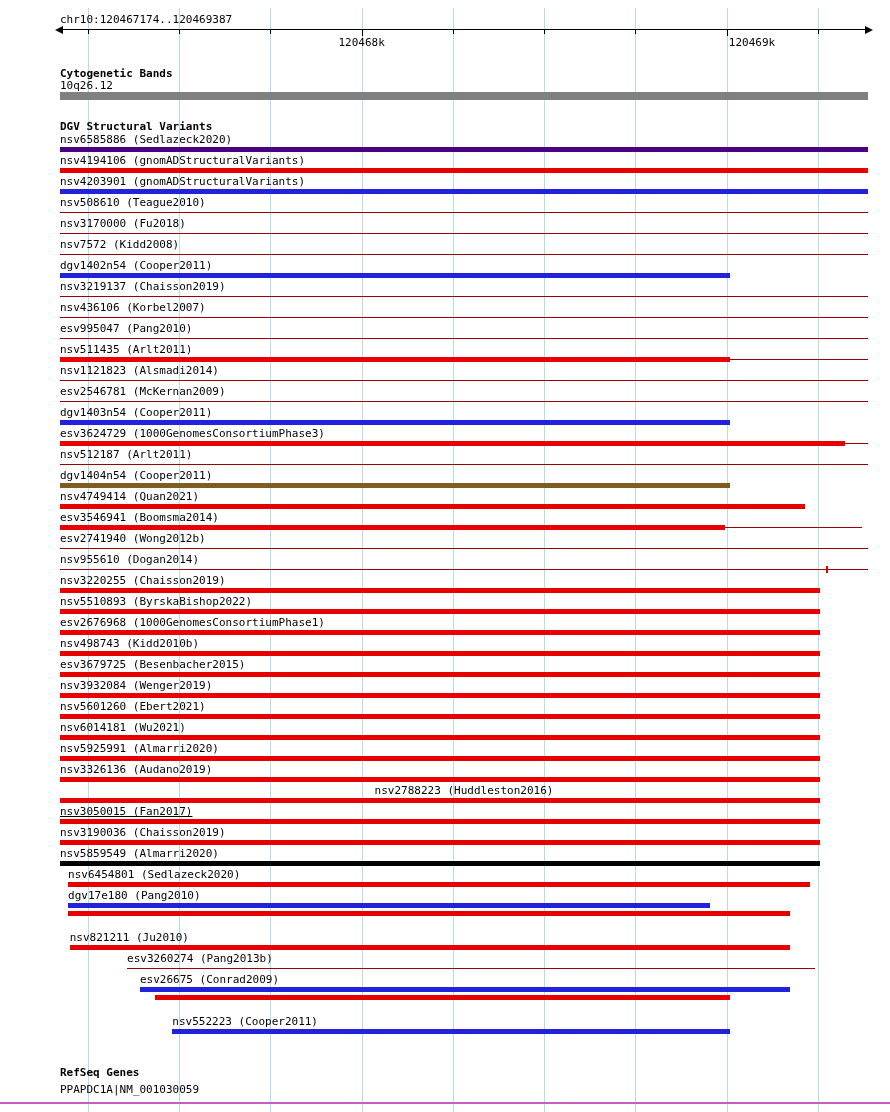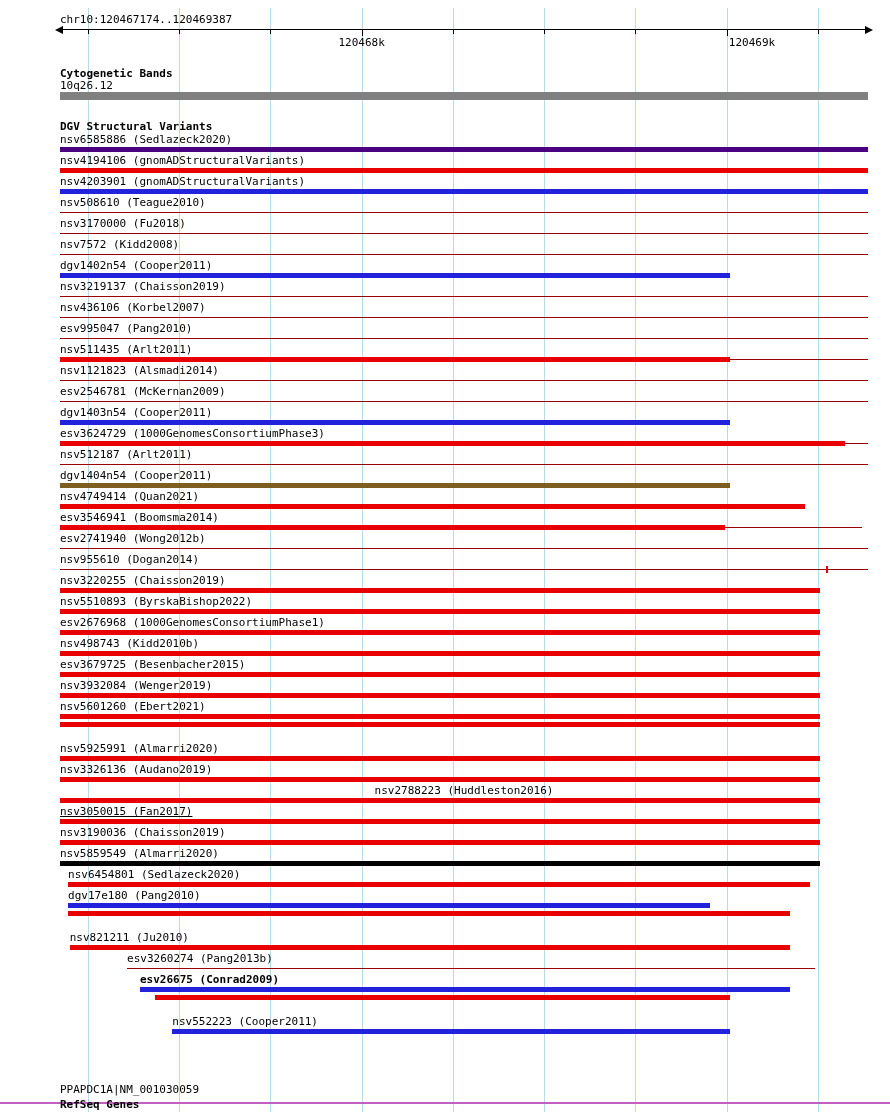--- a/index.html
+++ b/index.html
@@ -31,21 +31,21 @@
   #dgv-title { top:120px; }
   #variants { position:absolute; top:133px; left:60px; width:808px; z-index:1; }
   .variant-row { position:relative; height:21px; }
   .variant-label { height:13px; line-height:13px; white-space:nowrap; z-index:2; position:relative; }
   .bar-lane { position:relative; height:8px; }
   .bar { position:absolute; }
   .bar.thick { top:1px; height:5px; }
   .bar.thin  { top:3px; height:1px; }
   .ext-line { position:absolute; top:3px; height:1px; }
   .glyph-tick { position:absolute; top:0; width:2px; height:7px; }
-  #refseq-title { top:1098px; }
+  #refseq-title { top:1066px; }
   #gene-label { position:absolute; top:1083px; left:60px; z-index:2; white-space:nowrap; }
   #gene-line { position:absolute; top:1102px; height:2px; z-index:1; }
 </style>
 </head>
 <body>
 
 <div id="scene" data-interactable="false">
   <div id="gridlines" data-interactable="false">
       <div class="gridline" data-interactable="false" style="left: 87.7px; background: rgb(180, 220, 238);"></div>
       <div class="gridline" data-interactable="false" style="left: 179px; background: rgb(180, 220, 238);"></div>
@@ -251,20 +251,21 @@
           <div class="bar thick" data-interactable="true" style="left: 0%; width: 94.1%; background: rgb(232, 0, 0);"></div>
         </div>
       </div>
       <div class="variant-row" data-interactable="false">
         <div class="variant-label" data-interactable="false" style="margin-left: 0%;">nsv5601260 (Ebert2021)</div>
         <div class="bar-lane" data-interactable="false">
           <div class="bar thick" data-interactable="true" style="left: 0%; width: 94.1%; background: rgb(232, 0, 0);"></div>
         </div>
       </div>
       <div class="variant-row" data-interactable="false">
+        <div class="variant-label" data-interactable="false" style="margin-left: 0%;">nsv6014181 (Wu2021)</div>
         <div class="bar-lane" data-interactable="false">
           <div class="bar thick" data-interactable="true" style="left: 0%; width: 94.1%; background: rgb(232, 0, 0);"></div>
         </div>
       </div>
       <div class="variant-row" data-interactable="false">
         <div class="variant-label" data-interactable="false" style="margin-left: 0%;">nsv5925991 (Almarri2020)</div>
         <div class="bar-lane" data-interactable="false">
           <div class="bar thick" data-interactable="true" style="left: 0%; width: 94.1%; background: rgb(232, 0, 0);"></div>
         </div>
       </div>
@@ -321,21 +322,21 @@
           <div class="bar thick" data-interactable="true" style="left: 1.2%; width: 89.1%; background: rgb(232, 0, 0);"></div>
         </div>
       </div>
       <div class="variant-row" data-interactable="false">
         <div class="variant-label" data-interactable="false" style="margin-left: 8.3%;">esv3260274 (Pang2013b)</div>
         <div class="bar-lane" data-interactable="false">
           <div class="bar thin" data-interactable="true" style="left: 8.3%; width: 85.1%; background: rgb(153, 0, 0);"></div>
         </div>
       </div>
       <div class="variant-row" data-interactable="false">
-        <div class="variant-label" data-interactable="false" style="margin-left: 9.9%; font-weight: bold;">esv26675 (Conrad2009)</div>
+        <div class="variant-label" data-interactable="false" style="margin-left: 9.9%;">esv26675 (Conrad2009)</div>
         <div class="bar-lane" data-interactable="false">
           <div class="bar thick" data-interactable="true" style="left: 9.9%; width: 80.4%; background: rgb(34, 34, 221);"></div>
         </div>
       </div>
       <div class="variant-row" data-interactable="false">
         <div class="bar-lane" data-interactable="false">
           <div class="bar thick" data-interactable="true" style="left: 11.8%; width: 71.1%; background: rgb(232, 0, 0);"></div>
         </div>
       </div>
       <div class="variant-row" data-interactable="false">

